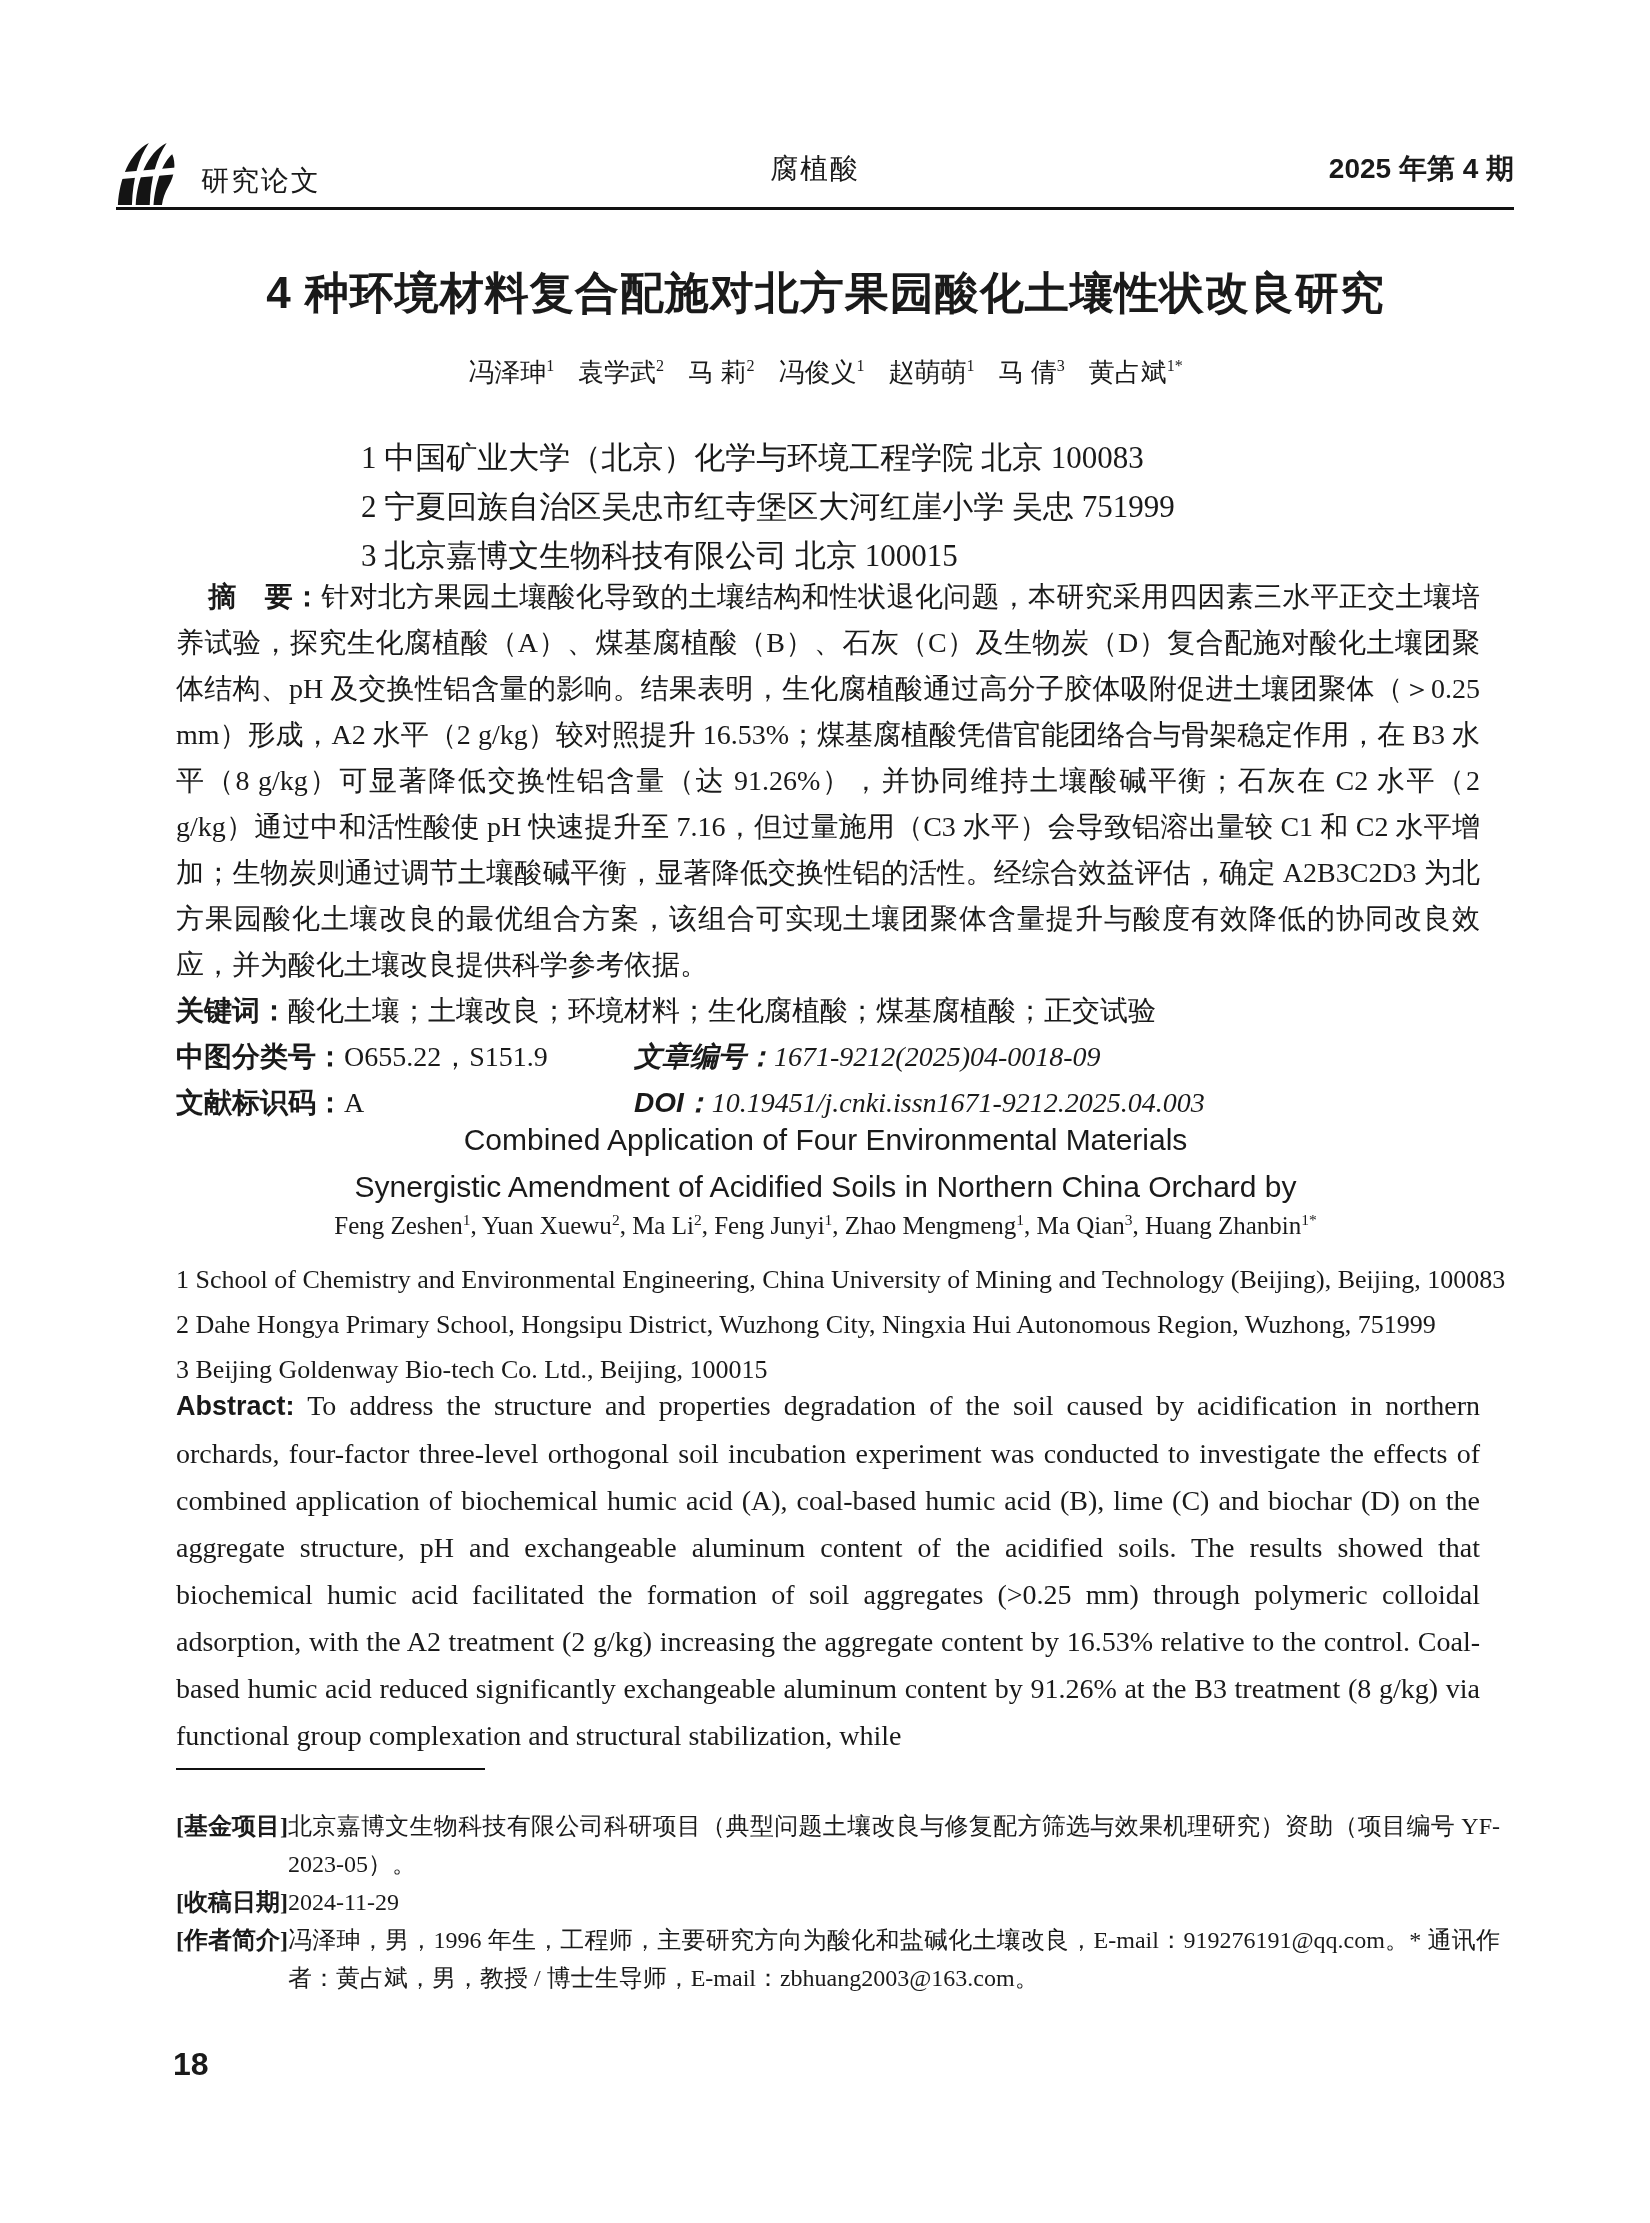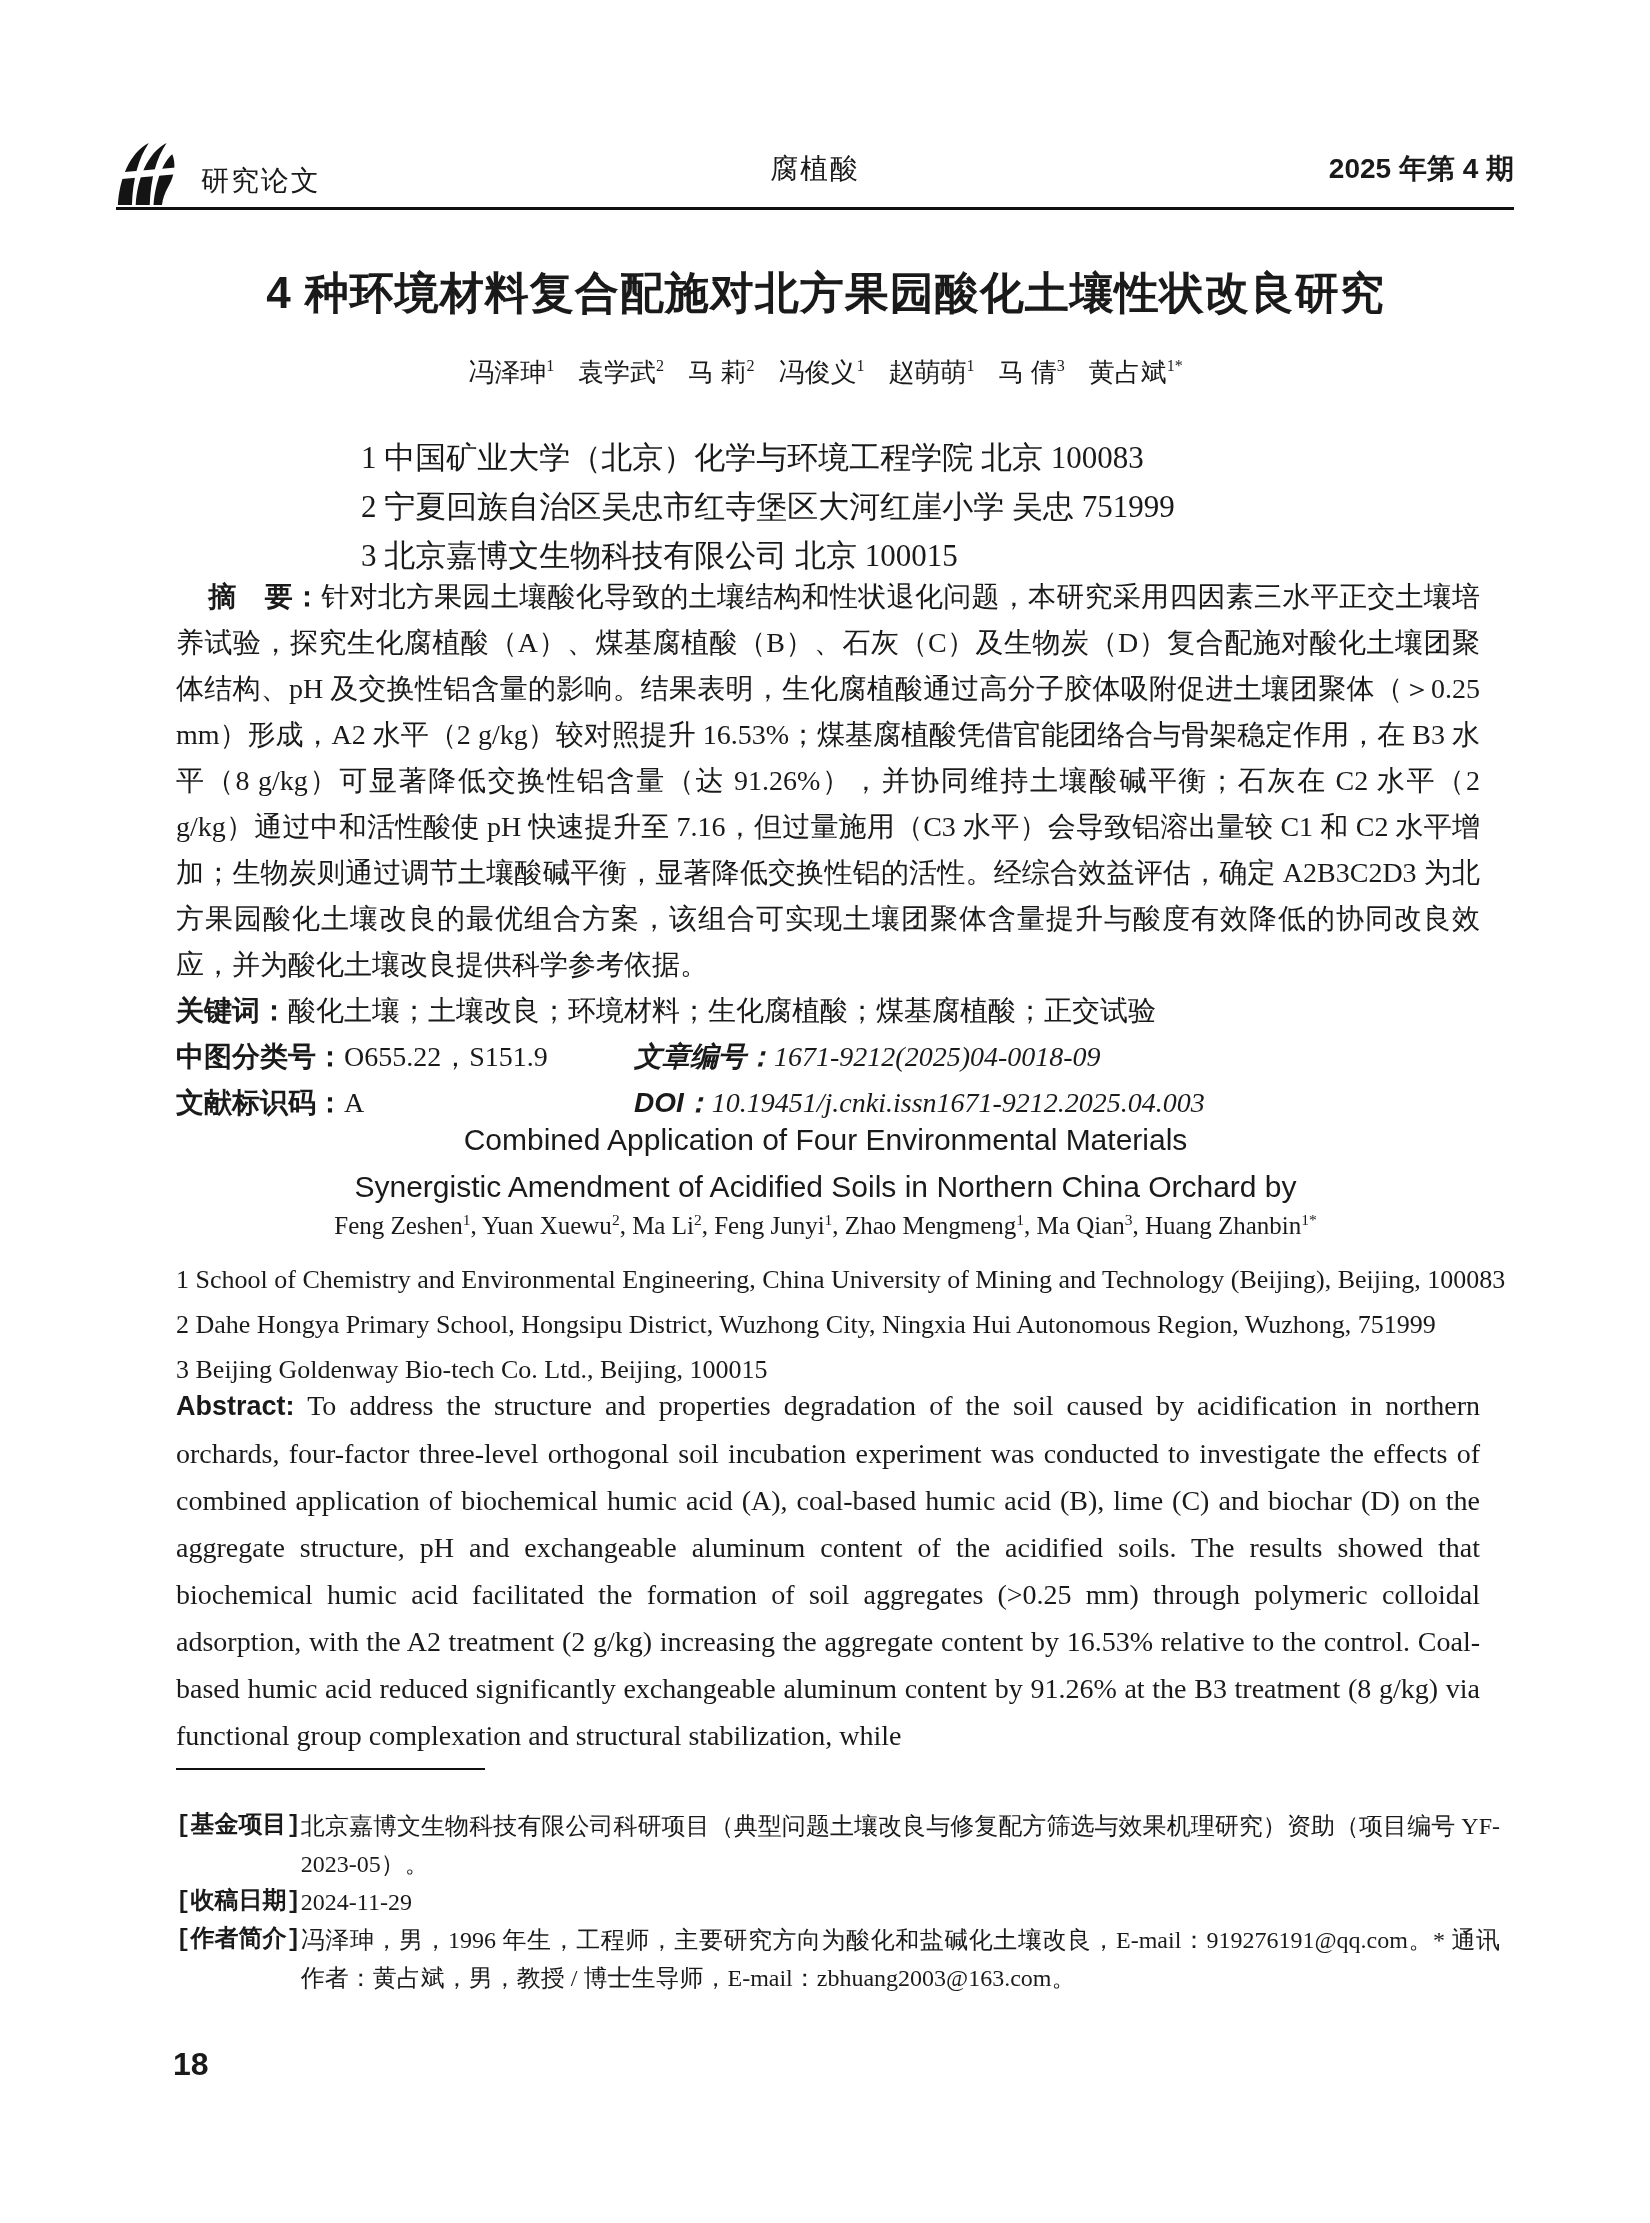--- a/index.html
+++ b/index.html
@@ -77,21 +77,21 @@
   
   .fn-divider {
     position: absolute; left: 176px; top: 1768px; width: 309px; height: 0;
     border-top: 2.9px solid #111;
   }
   .footnotes {
     position: absolute; left: 176px; top: 1807px; width: 1324px;
     font-size: 24px; line-height: 38px;
   }
   .fn-row { display: flex; align-items: flex-start; }
-  .fn-label { flex: 0 0 auto; white-space: nowrap; font-weight: 700; font-family: Liberation Mono, monospace; }
+  .fn-label { flex: 0 0 auto; white-space: nowrap; font-weight: 700; font-family: Liberation Serif, serif; }
   .fn-text { flex: 1; text-align: justify; }
 
   .page-number {
     position: absolute; left: 173px; top: 2046px;
     font-size: 32px; font-weight: 700;
     font-family: "Liberation Sans", "DejaVu Sans", sans-serif;
   }
 </style>
 </head>
 <body>

